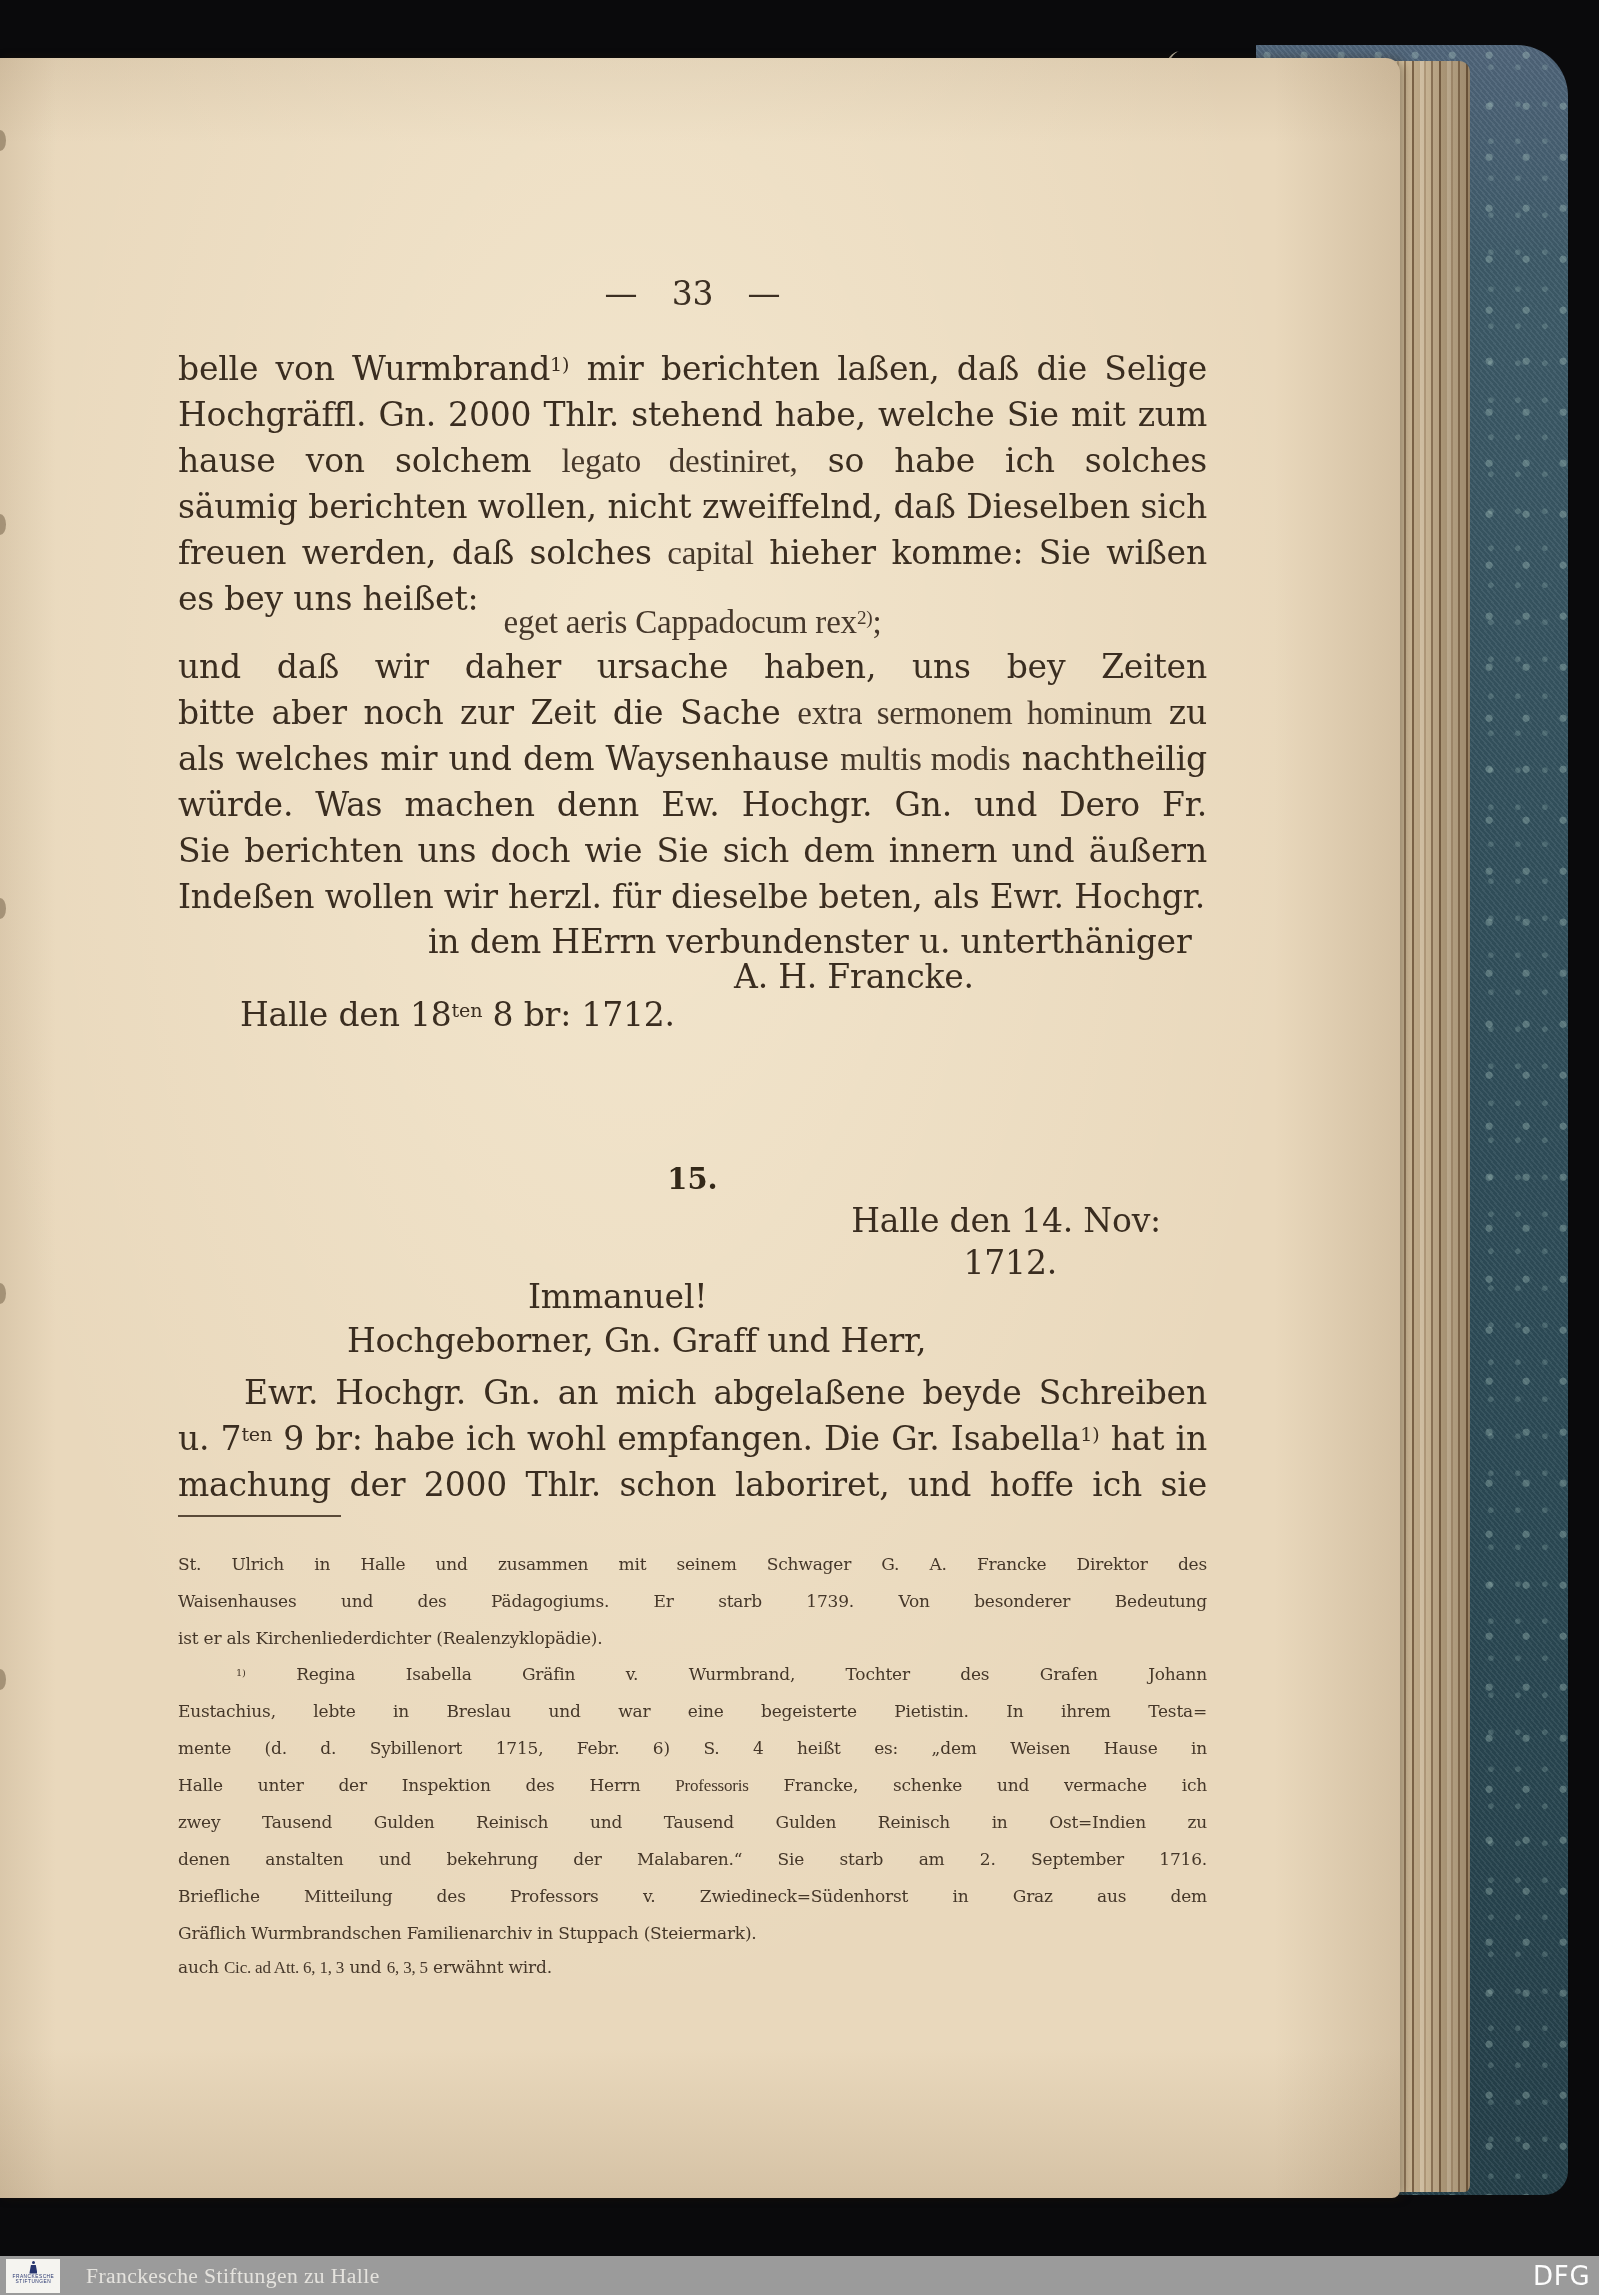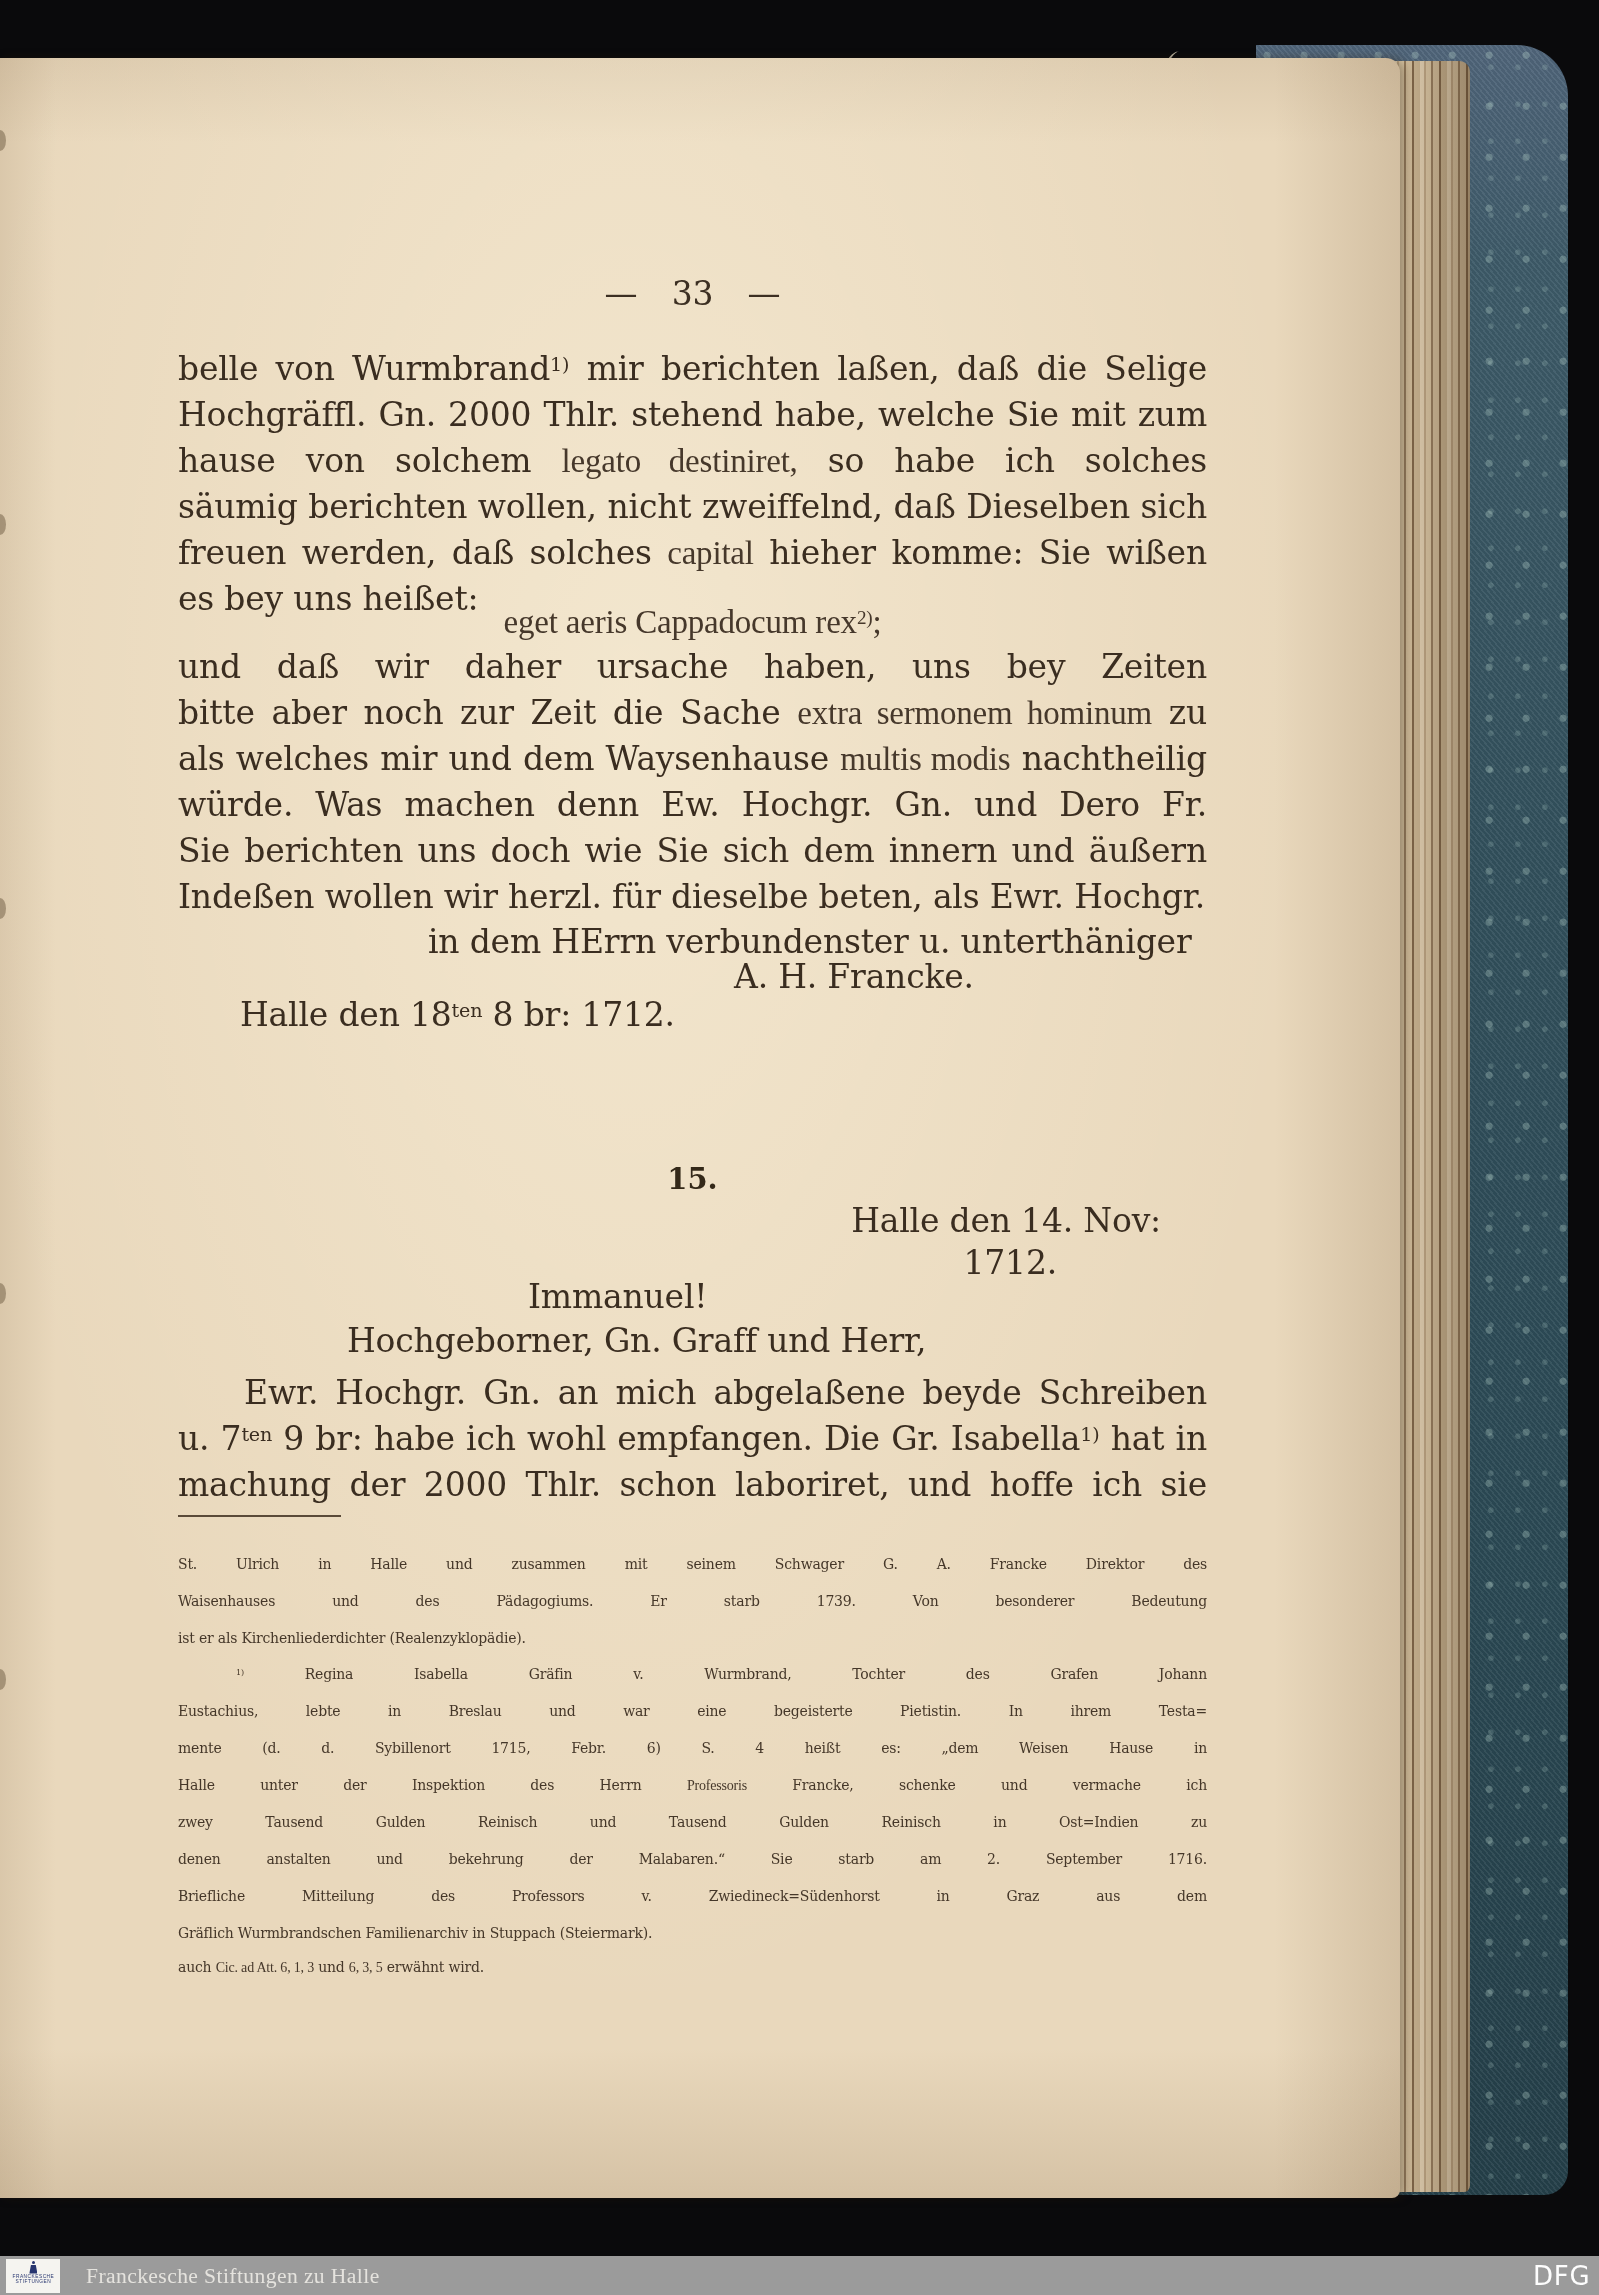--- a/index.html
+++ b/index.html
@@ -40,21 +40,21 @@
 
   #scratch{position:absolute;left:1161px;top:51px;width:21px;height:53px;
     border-left:3.2px solid rgba(236,226,200,0.75);border-radius:60% 0 0 60%;
     transform:rotate(14deg);}
 
   
   #col{position:absolute;left:178px;top:58px;width:1029px;height:2080px;
     color:#3a2d20;}
   .blk{position:absolute;left:0;width:1029px;}
   .main .tl{font-size:33px;line-height:46px;height:46px;overflow:hidden;letter-spacing:-0.2px;}
-  .fn  .tl{font-size:14px;line-height:37px;height:37px;overflow:hidden;letter-spacing:-0.2px;color:#453729;}
+  .fn  .tl{font-size:17px;line-height:37px;height:37px;overflow:hidden;letter-spacing:-0.2px;color:#453729;}
   .tl{white-space:normal;}
   .j{text-align:justify;text-align-last:justify;}
   .cen{text-align:center;}
   .ind{text-indent:66px;}
   .find{text-indent:58px;}
   .pl313{padding-left:250px;box-sizing:border-box;}
   .pl695{padding-left:556px;box-sizing:border-box;}
   .pl77{padding-left:62px;box-sizing:border-box;}
   .pl437{padding-left:350px;box-sizing:border-box;}
   .pl211{padding-left:169px;box-sizing:border-box;}

